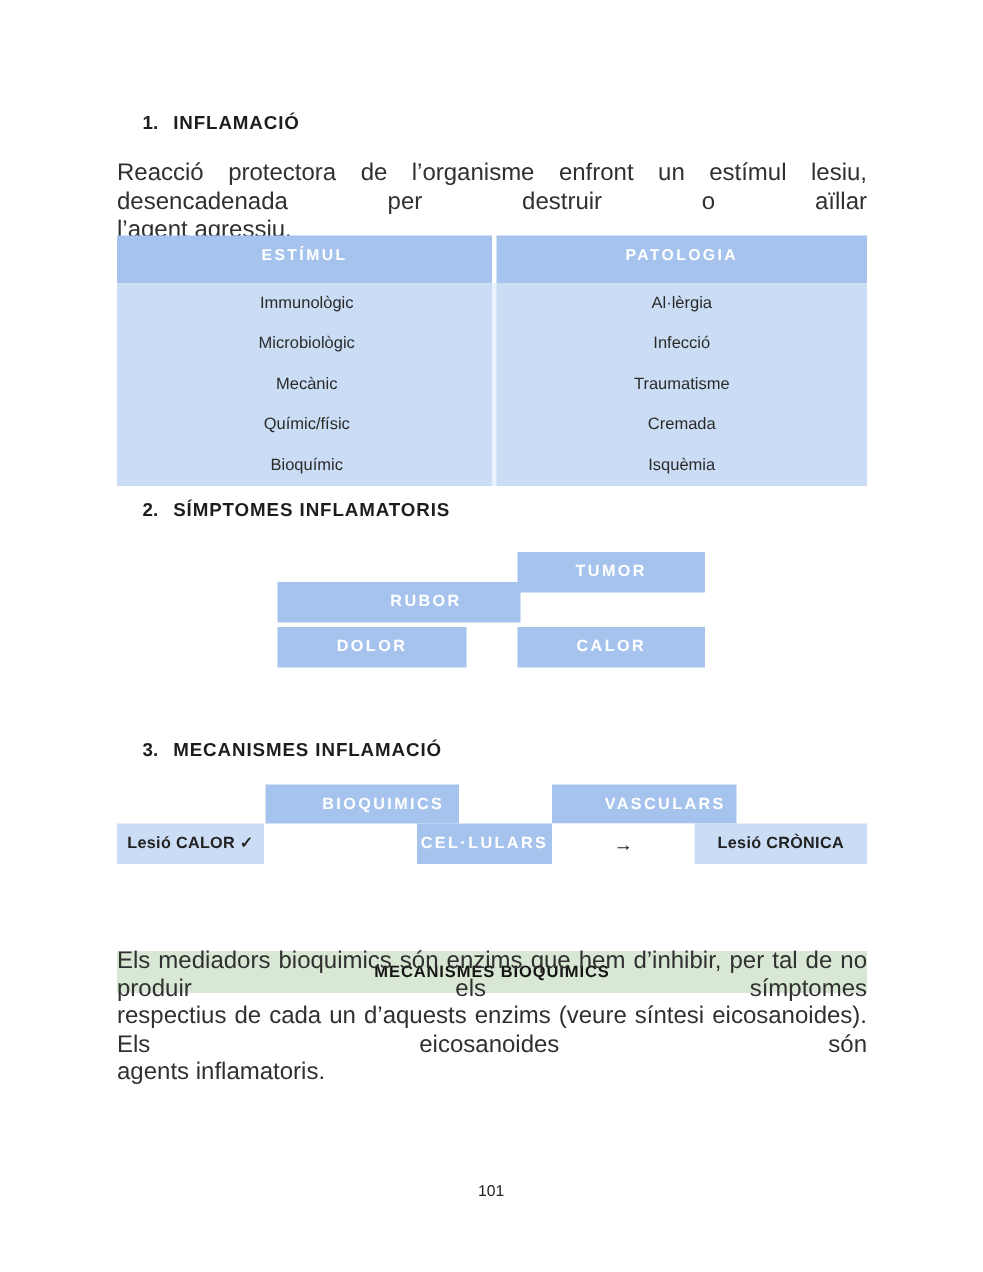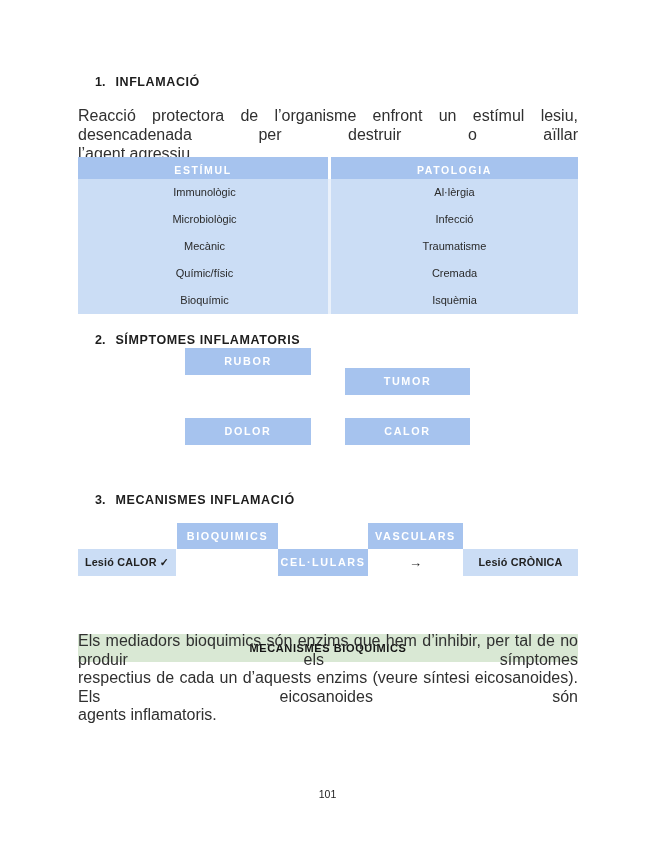--- a/index.html
+++ b/index.html
@@ -12,21 +12,21 @@
 
   .heading{position:absolute;font-weight:bold;color:#1d1d1d;font-size:12.5px;letter-spacing:.6px;white-space:nowrap;}
   .heading .num{margin-right:10px;letter-spacing:0;}
 
   .para{position:absolute;left:0;width:500px;font-size:16px;line-height:19px;color:#303030;}
   .para .jline{text-align:justify;text-align-last:justify;}
   .para .lline{text-align:left;}
 
   
   .tbl{position:absolute;left:0;top:157px;width:500px;}
-  .tbl-head{display:flex;height:22px;}
+  .tbl-head{display:flex;height:32px;}
   .tbl-head .hcell{background:#a6c3ee;color:#ffffff;font-weight:bold;font-size:10.5px;letter-spacing:1.6px;text-align:center;line-height:27px;}
   .hc1{width:250px;}
   .hdiv{width:3px;background:#ffffff;}
   .hc2{width:247px;}
   .tbl-body{position:relative;background:#cbddf5;height:135px;}
   .tbl-body .coldiv{position:absolute;left:250px;top:0;width:3px;height:135px;background:rgba(255,255,255,.6);}
   .trow{display:flex;height:27px;}
   .tcell{font-size:11px;color:#2a2a2a;text-align:center;line-height:27px;}
   .tc1{width:253px;}
   .tc2{width:247px;}
@@ -39,21 +39,21 @@
 
   .hl-line{position:absolute;left:0;width:500px;text-align:center;}
   .hl{display:inline-block;background:#c9def6;color:#141414;font-weight:bold;font-size:11px;letter-spacing:.5px;padding:2px 5px;}
 
   
   .diagram{position:absolute;left:0;top:523px;width:500px;height:53px;}
   .dbox{position:absolute;text-align:center;}
   .dblue{background:#a6c3ee;color:#ffffff;font-weight:bold;font-size:10.8px;letter-spacing:1.6px;}
   .dlight{background:#cbddf5;color:#222222;font-weight:600;font-size:10.8px;letter-spacing:.2px;}
   .dwhite{background:#ffffff;color:#222222;font-size:13px;}
-  .drow1{top:0;height:26px;line-height:26px;}
+  .drow1{top:0;height:26px;line-height:26px;padding-left:28px;}
   .drow2{top:26px;height:27px;line-height:27px;}
 
   .banner{position:absolute;left:0;top:591px;width:500px;height:28px;background:#d9e8d4;
           color:#141414;font-weight:bold;font-size:11px;letter-spacing:.6px;text-align:center;line-height:28px;margin-top:43px;}
 
   .pagenum{position:absolute;left:0;top:788px;width:655px;text-align:center;font-size:10.5px;color:#222222;}
 </style>
 </head>
 <body>
 
@@ -97,21 +97,21 @@
           <div class="tcell tc1">Bioquímic</div>
           <div class="tcell tc2">Isquèmia</div>
         </div>
       </div>
     </div>
 
     <div class="heading" style="top:333px;left:17px;">
       <span class="num">2.</span><span>SÍMPTOMES INFLAMATORIS</span>
     </div>
 
-    <div class="sbox sb-l" style="top:348px;">RUBOR</div>
+    <div class="sbox sb-l" style="top:388px;padding-left:36px;">RUBOR</div>
     <div class="sbox sb-r" style="top:368px;">TUMOR</div>
     <div class="sbox sb-l" style="top:418px;">DOLOR</div>
     <div class="sbox sb-r" style="top:418px;">CALOR</div>
 
 
     <div class="heading" style="top:493px;left:17px;">
       <span class="num">3.</span><span>MECANISMES INFLAMACIÓ</span>
     </div>
 
     <div class="diagram">

